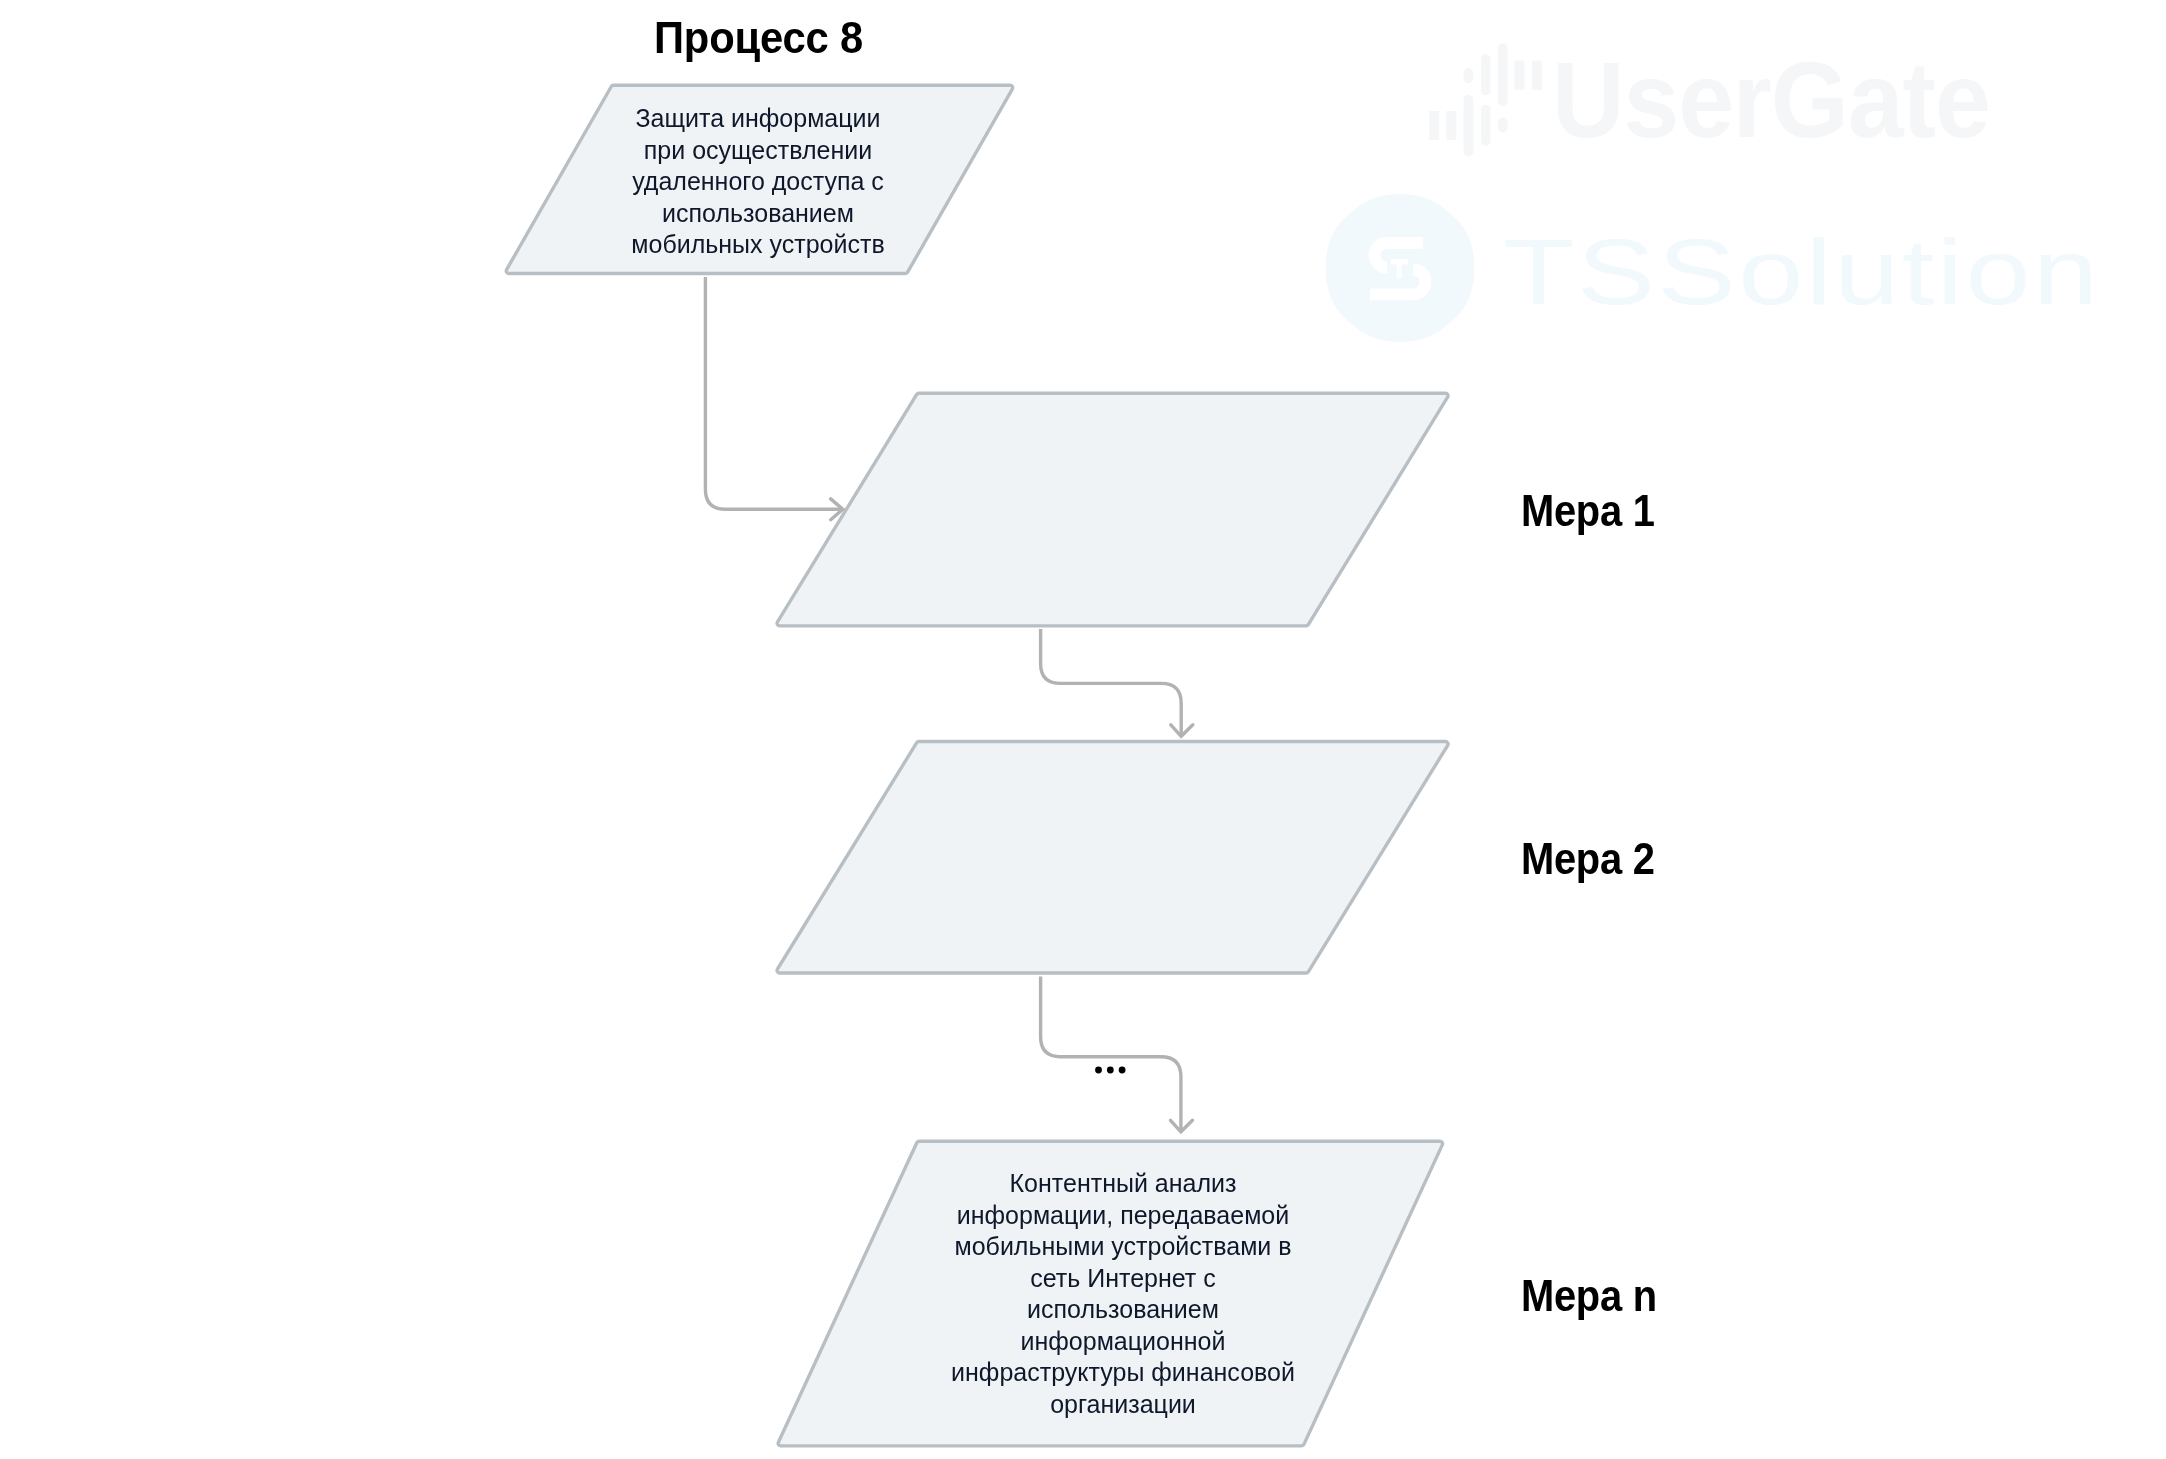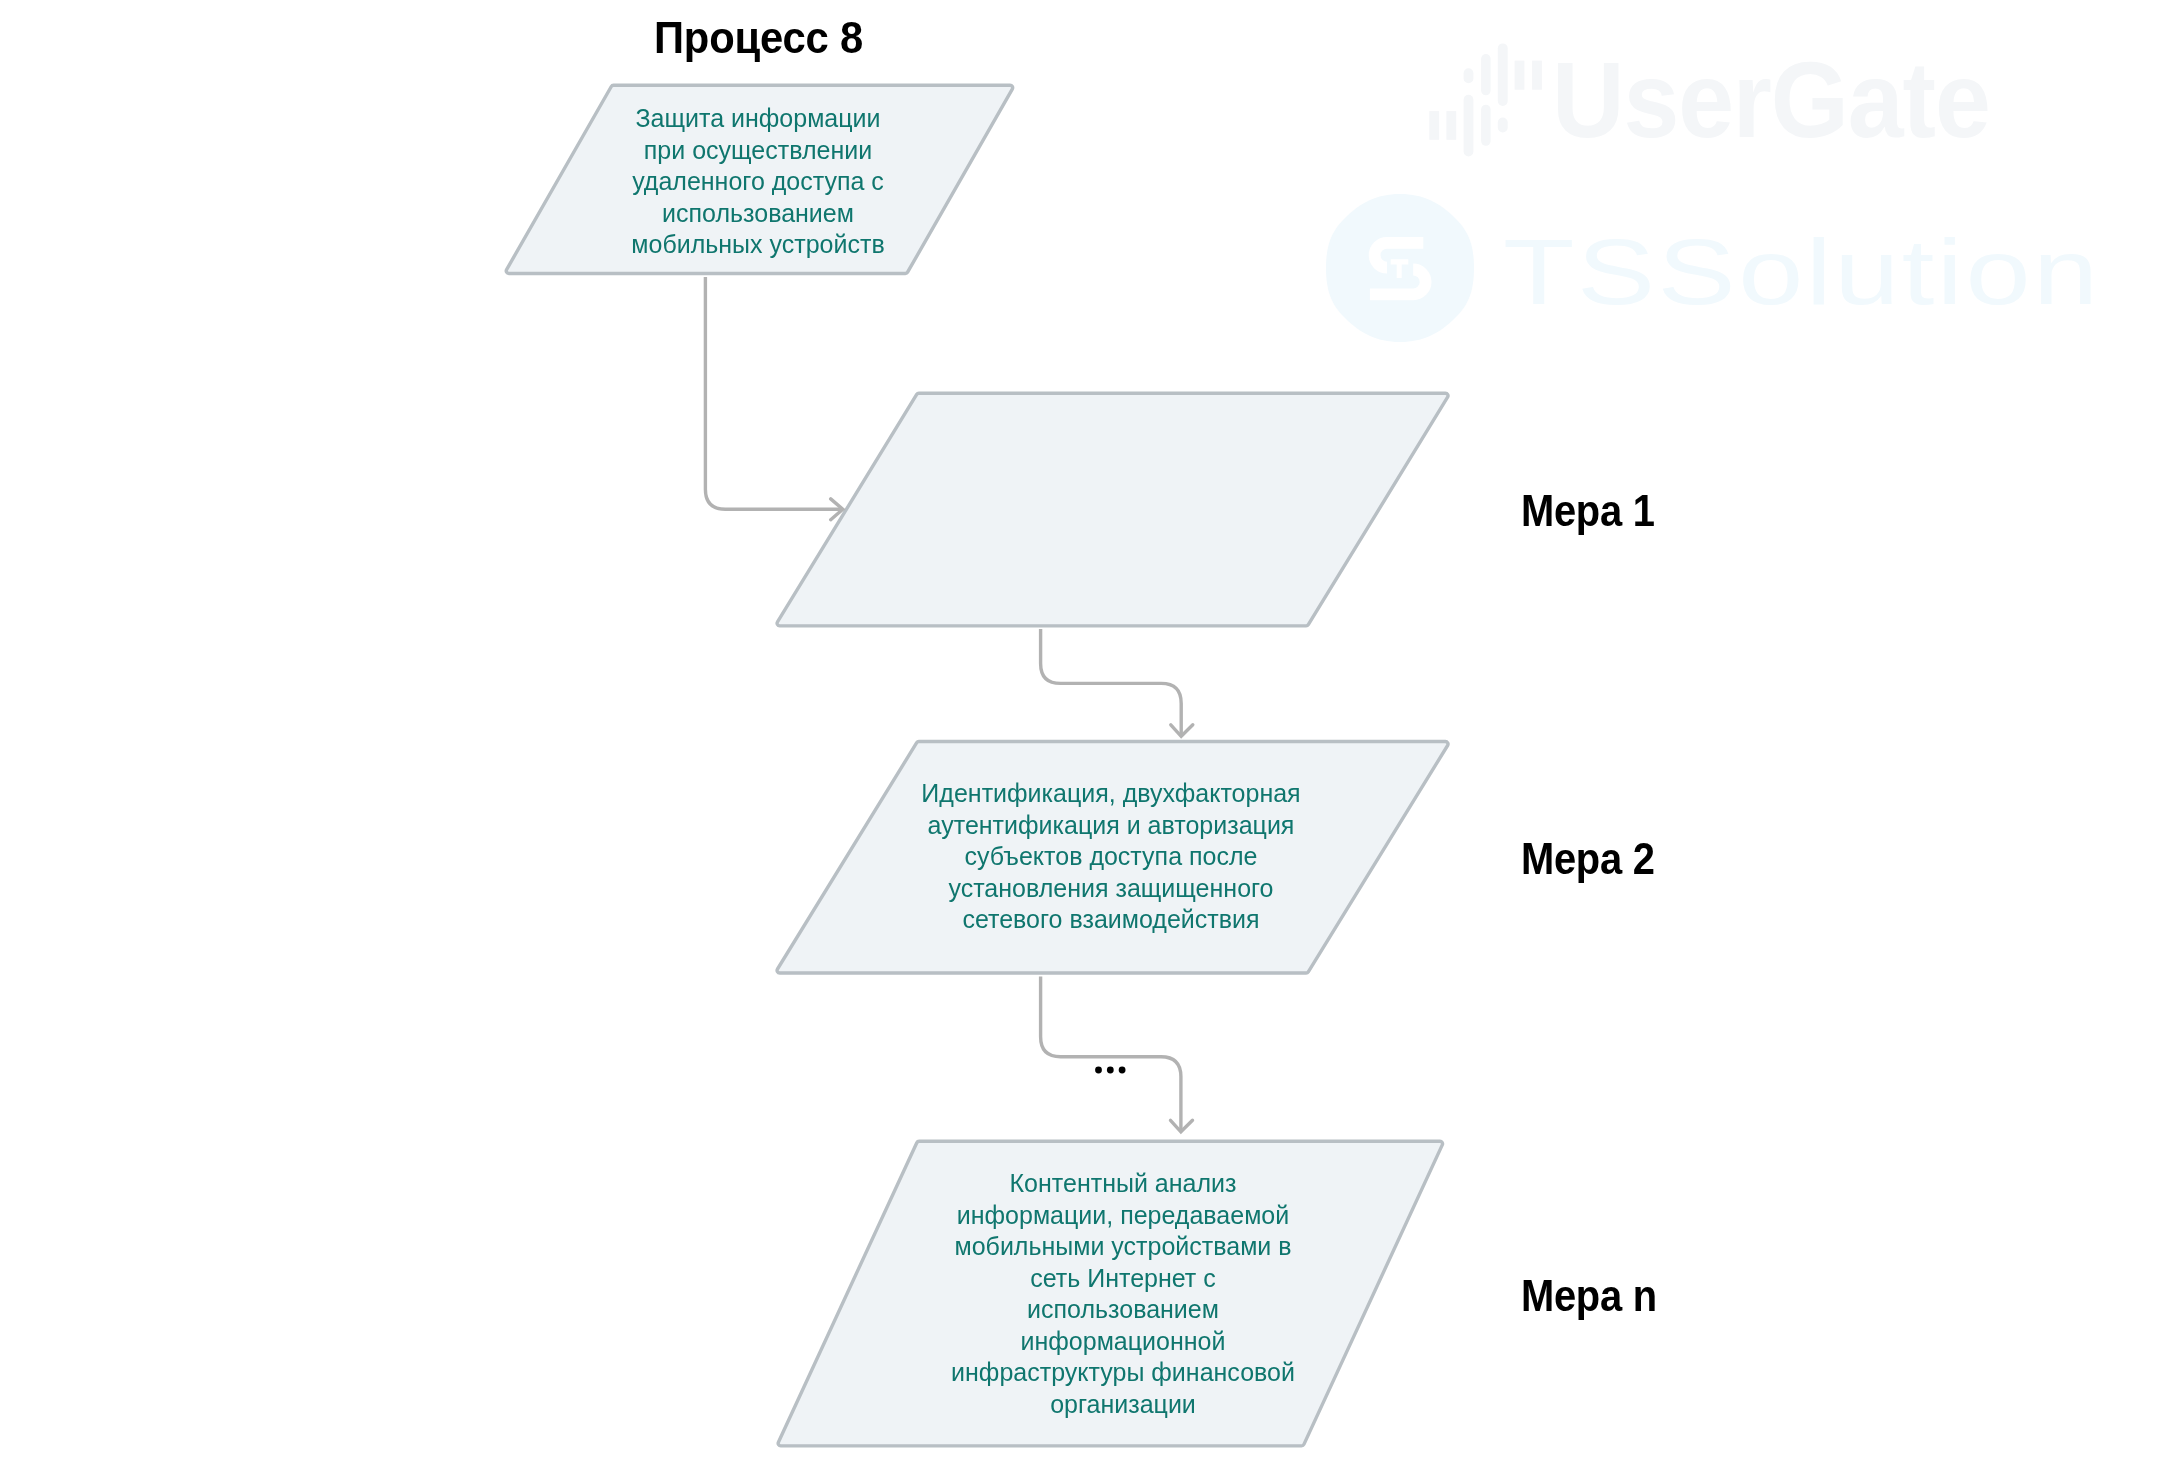--- a/index.html
+++ b/index.html
@@ -40,21 +40,21 @@
     white-space: nowrap;
     line-height: 1;
     transform: scaleX(0.917);
     transform-origin: left top;
   }
   .node-text {
     position: absolute;
     text-align: center;
     font-size: 25px;
     line-height: 31.5px;
-    color: #0f766e;
+    color: #0f172a;
     white-space: pre-line;
   }
 </style>
 </head>
 <body>
 
 <div id="canvas">
 
   <svg class="layer" viewBox="0 0 2166 1459" width="2166" height="1459" xmlns="http://www.w3.org/2000/svg">
     <g fill="#f4f6f8">
@@ -127,25 +127,20 @@
     </g>
   </svg>
 
   <div class="title" style="left:654px; top:16.6px;">Процесс 8</div>
 
   <div class="node-text" style="left:608px; top:103px; width:300px;">Защита информации
 при осуществлении
 удаленного доступа с
 использованием
 мобильных устройств</div>
-  <div class="node-text" style="left:911px; top:778px; width:400px;">Идентификация, двухфакторная
-аутентификация и авторизация
-субъектов доступа после
-установления защищенного
-сетевого взаимодействия</div>
   <div class="node-text" style="left:923px; top:1168px; width:400px;">Контентный анализ
 информации, передаваемой
 мобильными устройствами в
 сеть Интернет с
 использованием
 информационной
 инфраструктуры финансовой
 организации</div>
 
   <div class="measure" style="left:1521px; top:490px;">Мера 1</div>

